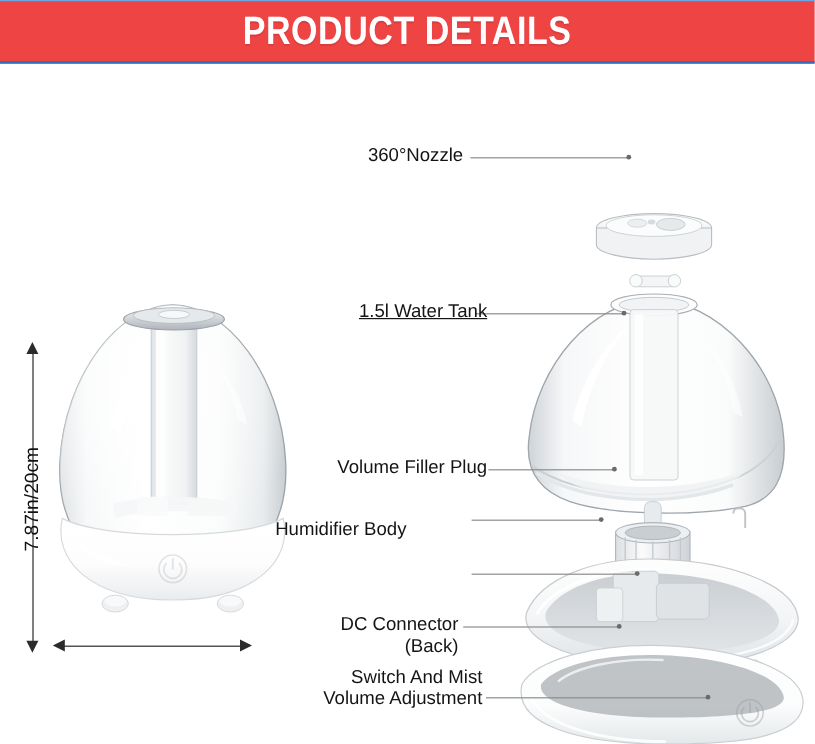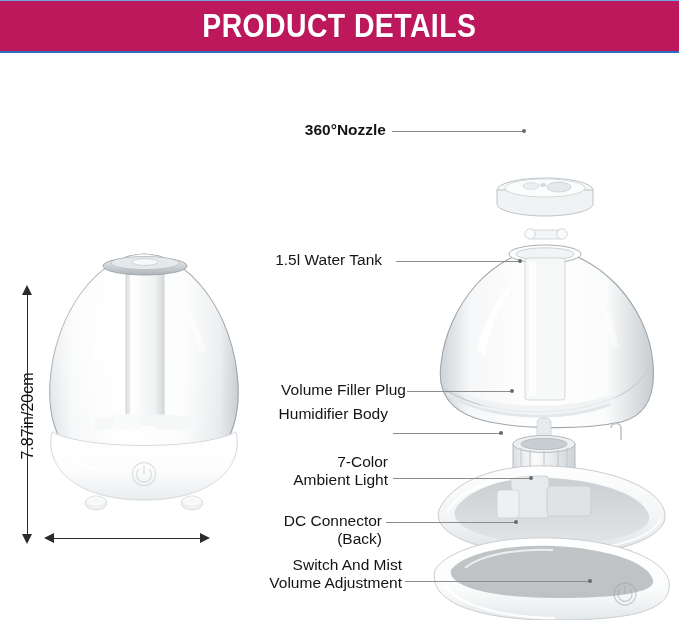--- a/index.html
+++ b/index.html
@@ -16,21 +16,21 @@
     color: #1a1a1a;
   }
 
   
   #header-banner {
     position: absolute;
     left: 0;
     top: 0;
     width: 679px;
     height: 53px;
-    background: #be185d;
+    background: #ef4444;
     border-top: 1px solid #6ba6e8;
     border-bottom: 2px solid #2f6fc0;
     box-sizing: border-box;
     display: flex;
     align-items: center;
     justify-content: center;
   }
   #header-title {
     color: #ffffff;
     font-size: 33px;
@@ -392,30 +392,28 @@
 
   <div class="leader" style="left:393px; top:425px; width:138px;"></div>
   <div class="leader-dot" style="left:529px; top:423px;"></div>
 
   <div class="leader" style="left:386px; top:469px; width:130px;"></div>
   <div class="leader-dot" style="left:514px; top:467px;"></div>
 
   <div class="leader" style="left:405px; top:528px; width:185px;"></div>
   <div class="leader-dot" style="left:588px; top:526px;"></div>
 
-  <div class="callout" style="left:180px; top:68px;  width:206px;font-weight:bold;">360°Nozzle</div>
-
-  <div class="callout" style="left:172px; top:198px; width:210px;">1.5l Water Tank</div>
+  <div class="callout" style="left:180px; top:68px;  width:206px;">360°Nozzle</div>
+
+  <div class="callout" style="left:196px; top:198px; width:210px;text-decoration:underline;">1.5l Water Tank</div>
 
   <div class="callout" style="left:180px; top:328px; width:226px;">Volume Filler Plug</div>
 
-  <div class="callout" style="left:180px; top:352px; width:208px;">Humidifier Body</div>
-
-  <div class="callout" style="left:180px; top:400px; width:208px;">7-Color
-Ambient Light</div>
+  <div class="callout" style="left:180px; top:380px; width:208px;text-align:center;">Humidifier Body</div>
+
 
   <div class="callout" style="left:180px; top:459px; width:202px;">DC Connector
 (Back)</div>
 
   <div class="callout" style="left:160px; top:503px; width:242px;">Switch And Mist
 Volume Adjustment</div>
 
 </div>
 
 </body></html>

